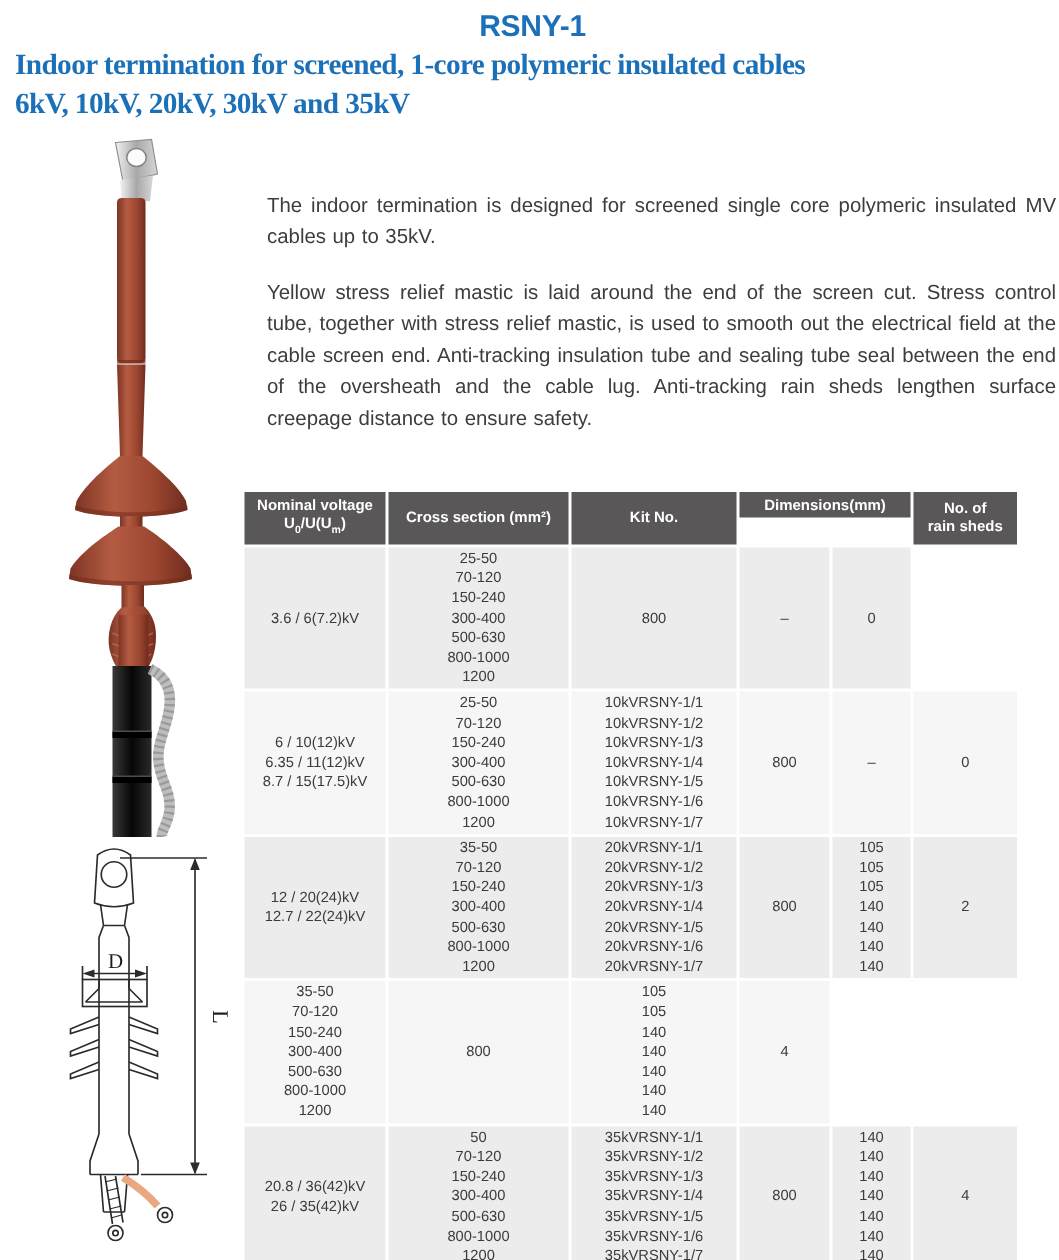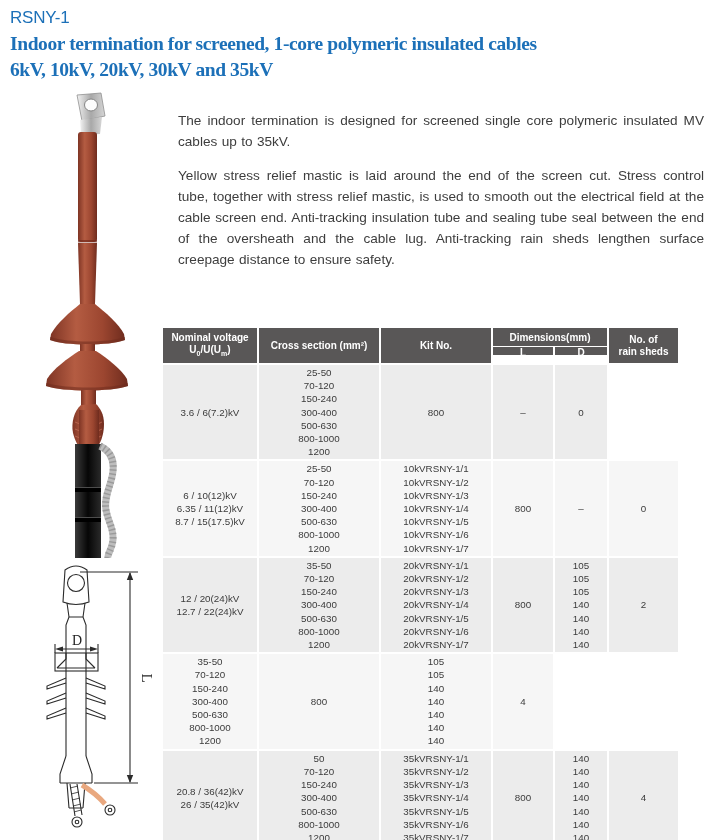--- a/index.html
+++ b/index.html
@@ -1,37 +1,37 @@
 <!DOCTYPE html>
 <html><head>
 <meta charset="utf-8">
 <style>
   html,body{margin:0;padding:0;background:#fff;}
   .page{position:relative;width:706px;height:840px;background:#fff;overflow:hidden;
         font-family:"Liberation Sans","DejaVu Sans",sans-serif;}
   
   .titleblock{position:absolute;left:10px;top:5px;width:690px;color:#1c70b8;}
-  .t1{font-size:17px;font-weight:normal;line-height:26px;letter-spacing:-0.2px;}
+  .t1{font-size:20px;font-weight:bold;line-height:26px;letter-spacing:-0.2px;text-align:center;}
   .t2{font-size:19.5px;font-weight:bold;line-height:26px;letter-spacing:-0.4px;font-family:Liberation Serif, serif;}
   
   .intro{position:absolute;left:178px;top:110px;width:526px;color:#3d3d3d;
          font-size:13.6px;line-height:21px;text-align:justify;}
-  .intro p{margin:0 0 13px 0;word-spacing:0.6px;}
+  .intro p{margin:16px 0 13px 0;word-spacing:0.6px;}
   
   .photo{position:absolute;left:25px;top:92px;width:135px;height:466px;}
   .drawing{position:absolute;left:16px;top:556px;width:145px;height:282px;}
   
   .dtable{position:absolute;left:163px;top:328px;width:517px;}
   .tgrid{display:grid;grid-template-columns:94px 120px 110px 60px 52px 69px;column-gap:2px;}
   .thead{margin-bottom:2px;}
   .hcell{background:#595757;color:#fff;font-weight:bold;font-size:10px;line-height:11.5px;
          display:flex;flex-direction:column;align-items:center;justify-content:center;
          text-align:center;height:35px;}
   .hcell sub{font-size:7px;}
-  .dimcell{background:#595757;color:#fff;font-weight:bold;font-size:10px;height:27px;
+  .dimcell{background:#595757;color:#fff;font-weight:bold;font-size:10px;height:17px;
            grid-column:4 / span 2;display:flex;flex-direction:column;}
   .dimtop{flex:0 0 18px;display:flex;align-items:center;justify-content:center;
           border-bottom:1px solid #fff;}
   .dimbot{flex:1;display:flex;}
   .dimbot .half-l{width:60px;display:flex;align-items:center;justify-content:center;}
   .dimbot .vdiv{width:2px;background:#fff;}
   .dimbot .half-d{flex:1;display:flex;align-items:center;justify-content:center;}
   .section{margin-bottom:2px;}
   .cell{display:flex;flex-direction:column;align-items:center;justify-content:center;
         font-size:9.8px;color:#3b3b3b;background:#ececec;padding:1px 0;}

